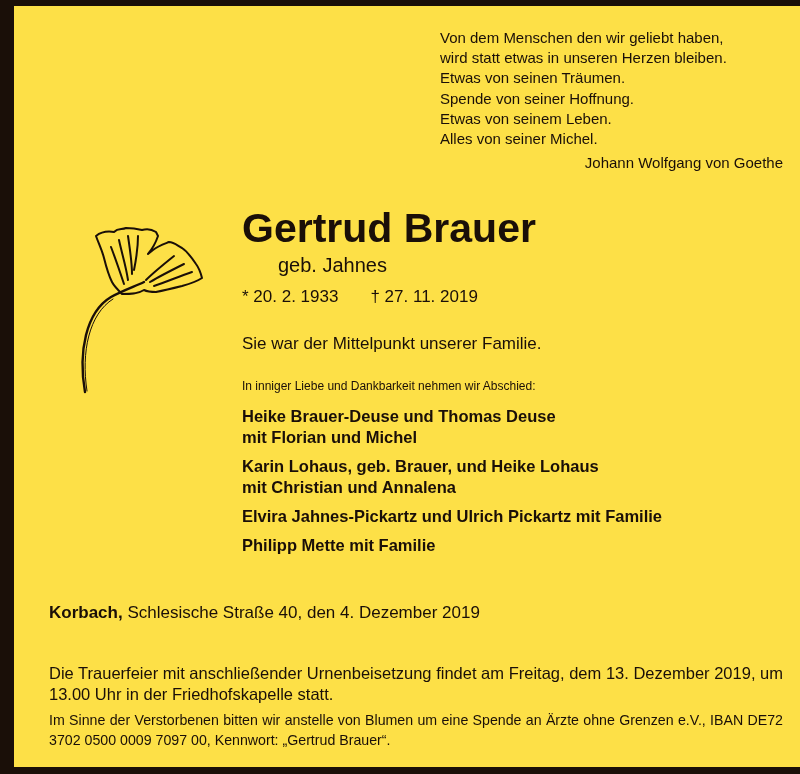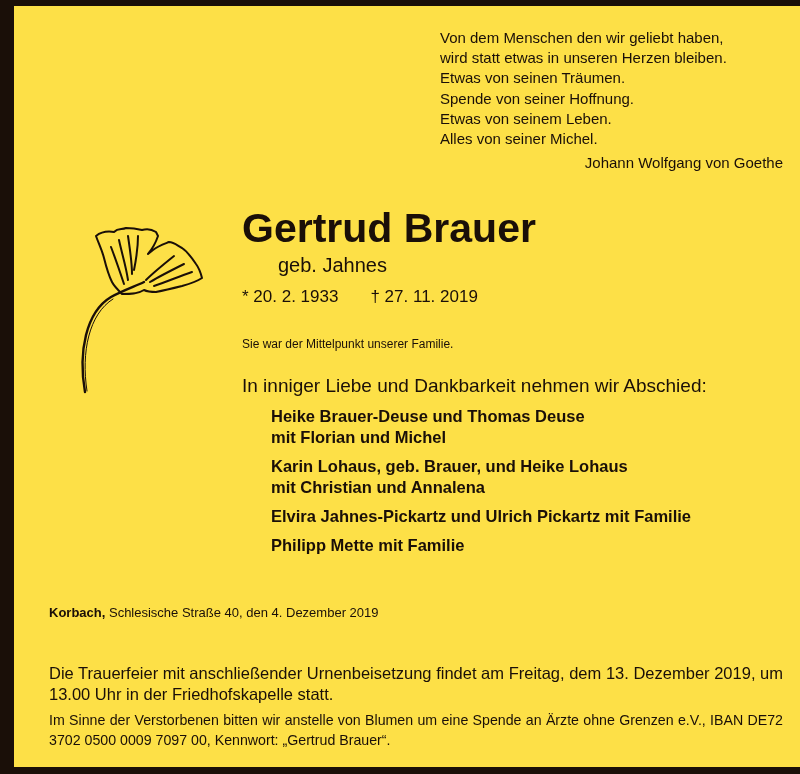--- a/index.html
+++ b/index.html
@@ -6,26 +6,26 @@
   body { width: 800px; height: 774px; position: relative; overflow: hidden; font-family: "Liberation Sans", sans-serif; color: #1a0f08; }
   .frame { position: absolute; left: 14px; top: 6px; width: 787px; height: 761px; background: #fde047; padding-left: 17px; }
   .poem { position: absolute; left: 426px; top: 22px; font-size: 15px; line-height: 20.2px; }
   .poem .line { display: block; white-space: nowrap; }
   .poem .author { display: block; text-align: right; margin-top: 4px; width: 343px; white-space: nowrap; }
   .leaf { position: absolute; left: 42px; top: 196px; width: 170px; height: 196px; }
   .name { position: absolute; left: 228px; top: 198px; font-size: 41px; font-weight: bold; letter-spacing: 0px; line-height: 48px; white-space: nowrap; }
   .maiden { position: absolute; left: 228px; top: 249px; font-size: 20px; line-height: 20px; margin-left: 36px; }
   .dates { position: absolute; left: 228px; top: 280px; font-size: 17px; line-height: 22px; white-space: nowrap; }
   .dates .gap { display: inline-block; width: 32px; }
-  .subtitle { position: absolute; left: 228px; top: 327px; font-size: 12px; line-height: 22px; white-space: nowrap; }
-  .farewell { position: absolute; left: 228px; top: 369px; font-size: 19px; line-height: 22px; white-space: nowrap; }
+  .subtitle { position: absolute; left: 228px; top: 327px; font-size: 17px; line-height: 22px; white-space: nowrap; }
+  .farewell { position: absolute; left: 228px; top: 369px; font-size: 12px; line-height: 22px; white-space: nowrap; }
   .mourners { position: absolute; left: 228px; top: 400px; font-size: 16.5px; font-weight: bold; line-height: 21px; }
-  .mourners .group { margin-bottom: 8px; white-space: nowrap; margin-left: 29px; }
+  .mourners .group { margin-bottom: 8px; white-space: nowrap; }
   .mourners .group span { display: block; }
-  .place { position: absolute; left: 35px; top: 596px; font-size: 13px; line-height: 22px; white-space: nowrap; }
+  .place { position: absolute; left: 35px; top: 596px; font-size: 17px; line-height: 22px; white-space: nowrap; }
   .place b { font-weight: bold; }
   .ceremony { position: absolute; left: 35px; top: 657px; width: 734px; font-size: 16.5px; line-height: 21px; text-align: justify; }
   .donation { position: absolute; left: 35px; top: 704px; width: 734px; font-size: 14.2px; line-height: 20px; text-align: justify; }
 </style>
 </head>
 <body>
 
 <div class="frame">
 
   <div class="poem">

